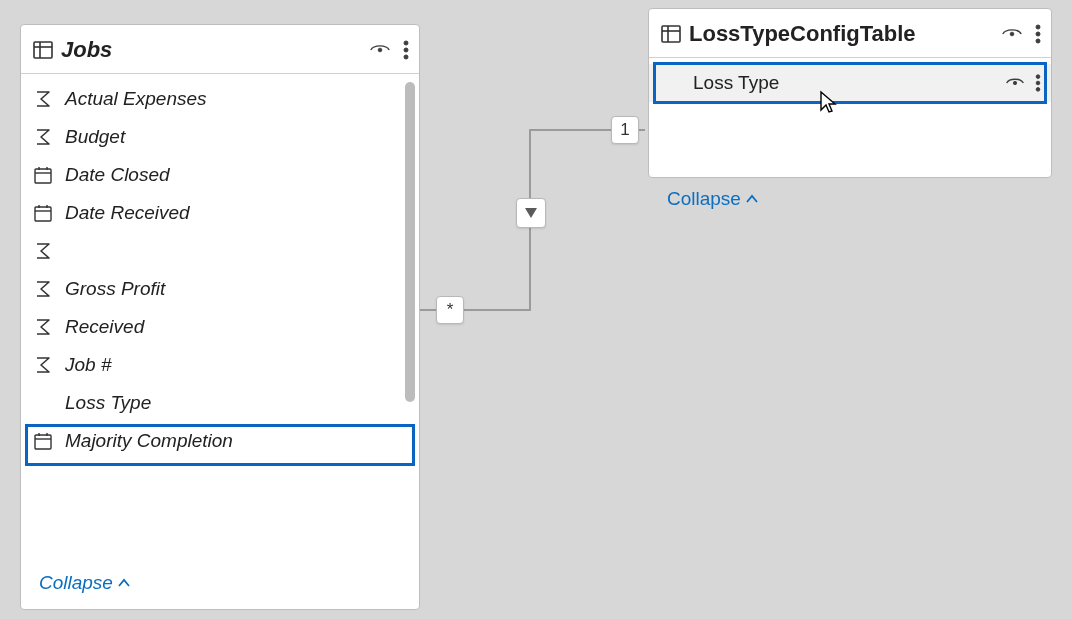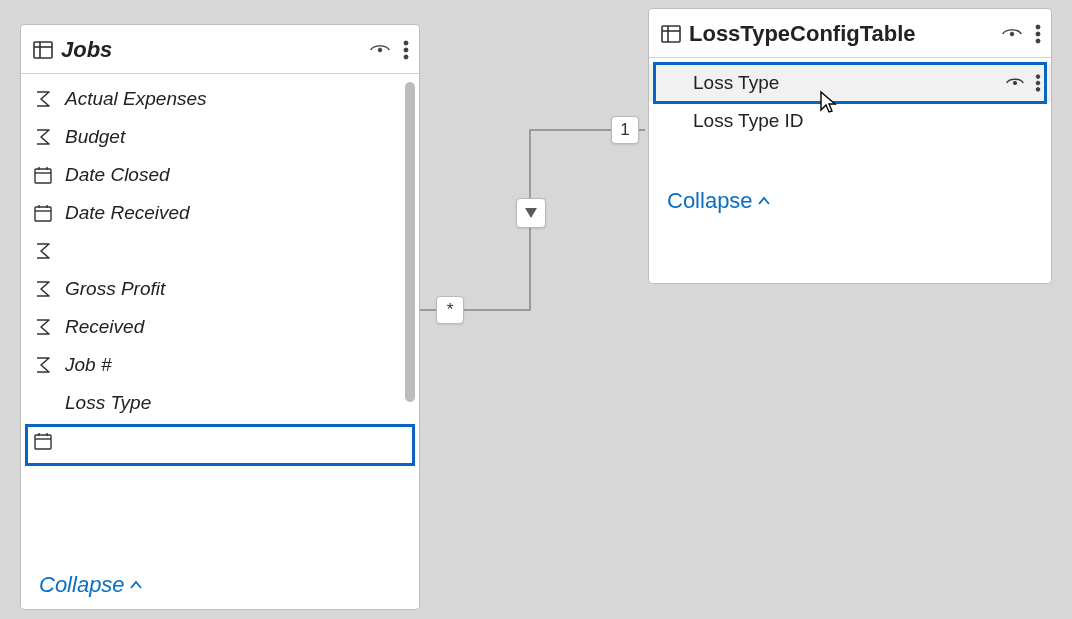--- a/index.html
+++ b/index.html
@@ -114,21 +114,21 @@
     width: 10px;
     background: #bcbcbc;
     border-radius: 5px;
   }
 
   .collapse-link {
     display: inline-flex;
     align-items: center;
     gap: 4px;
     color: #0a6fc2;
-    font-size: 22px;
+    font-size: 19px;
     padding: 10px 0 12px 18px;
     cursor: pointer;
   }
 
   
   svg { display: block; }
 
   .eye-icon svg, .dots-icon svg { stroke: #3d3d3d; }
 
   
@@ -300,37 +300,38 @@
 
         <li class="field-row">
           <span class="field-icon">
             <svg width="20" height="20" viewBox="0 0 20 20">
               <rect x="2" y="4" width="16" height="14" rx="1" fill="none" stroke="#333" stroke-width="1.4"></rect>
               <line x1="2" y1="8" x2="18" y2="8" stroke="#333" stroke-width="1.4"></line>
               <line x1="6" y1="2" x2="6" y2="5" stroke="#333" stroke-width="1.4"></line>
               <line x1="14" y1="2" x2="14" y2="5" stroke="#333" stroke-width="1.4"></line>
             </svg>
           </span>
+          <span class="field-label">Majority Completion</span>
         </li>
       </ul>
 
       <div class="scroll-thumb" style="height:320px;"></div>
 
       <div class="highlight-box" style="left:4px; top:350px; width:390px; height:42px;"></div>
     </div>
 
     <div class="collapse-link">
       <span>Collapse</span>
       <svg width="14" height="14" viewBox="0 0 14 14">
         <path d="M2 10 L7 4 L12 10" fill="none" stroke="#0a6fc2" stroke-width="1.8"></path>
       </svg>
     </div>
   </div>
 
-  <div class="card" style="left:648px; top:8px; width:404px; height:276px;">
+  <div class="card" style="left:648px; top:8px; width:404px; height:170px;">
     <div class="card-header">
       <span class="table-glyph">
         <svg width="24" height="24" viewBox="0 0 24 24">
           <rect x="3" y="4" width="18" height="16" rx="1" fill="none" stroke="#333" stroke-width="1.6"></rect>
           <line x1="3" y1="9" x2="21" y2="9" stroke="#333" stroke-width="1.6"></line>
           <line x1="9" y1="4" x2="9" y2="20" stroke="#333" stroke-width="1.6"></line>
         </svg>
       </span>
       <span class="card-title">LossTypeConfigTable</span>
       <div class="hdr-actions">
@@ -367,24 +368,20 @@
             <span class="dots-icon">
               <svg width="6" height="20" viewBox="0 0 6 22">
                 <circle cx="3" cy="4" r="2" fill="#3d3d3d"></circle>
                 <circle cx="3" cy="11" r="2" fill="#3d3d3d"></circle>
                 <circle cx="3" cy="18" r="2" fill="#3d3d3d"></circle>
               </svg>
             </span>
           </div>
         </li>
 
-        <li class="field-row">
-          <span class="field-icon"></span>
-          <span class="field-label">Loss Type ID</span>
-        </li>
       </ul>
 
       <div class="highlight-box" style="left:4px; top:4px; width:394px; height:42px;"></div>
     </div>
 
     <div class="collapse-link">
       <span>Collapse</span>
       <svg width="14" height="14" viewBox="0 0 14 14">
         <path d="M2 10 L7 4 L12 10" fill="none" stroke="#0a6fc2" stroke-width="1.8"></path>
       </svg>

